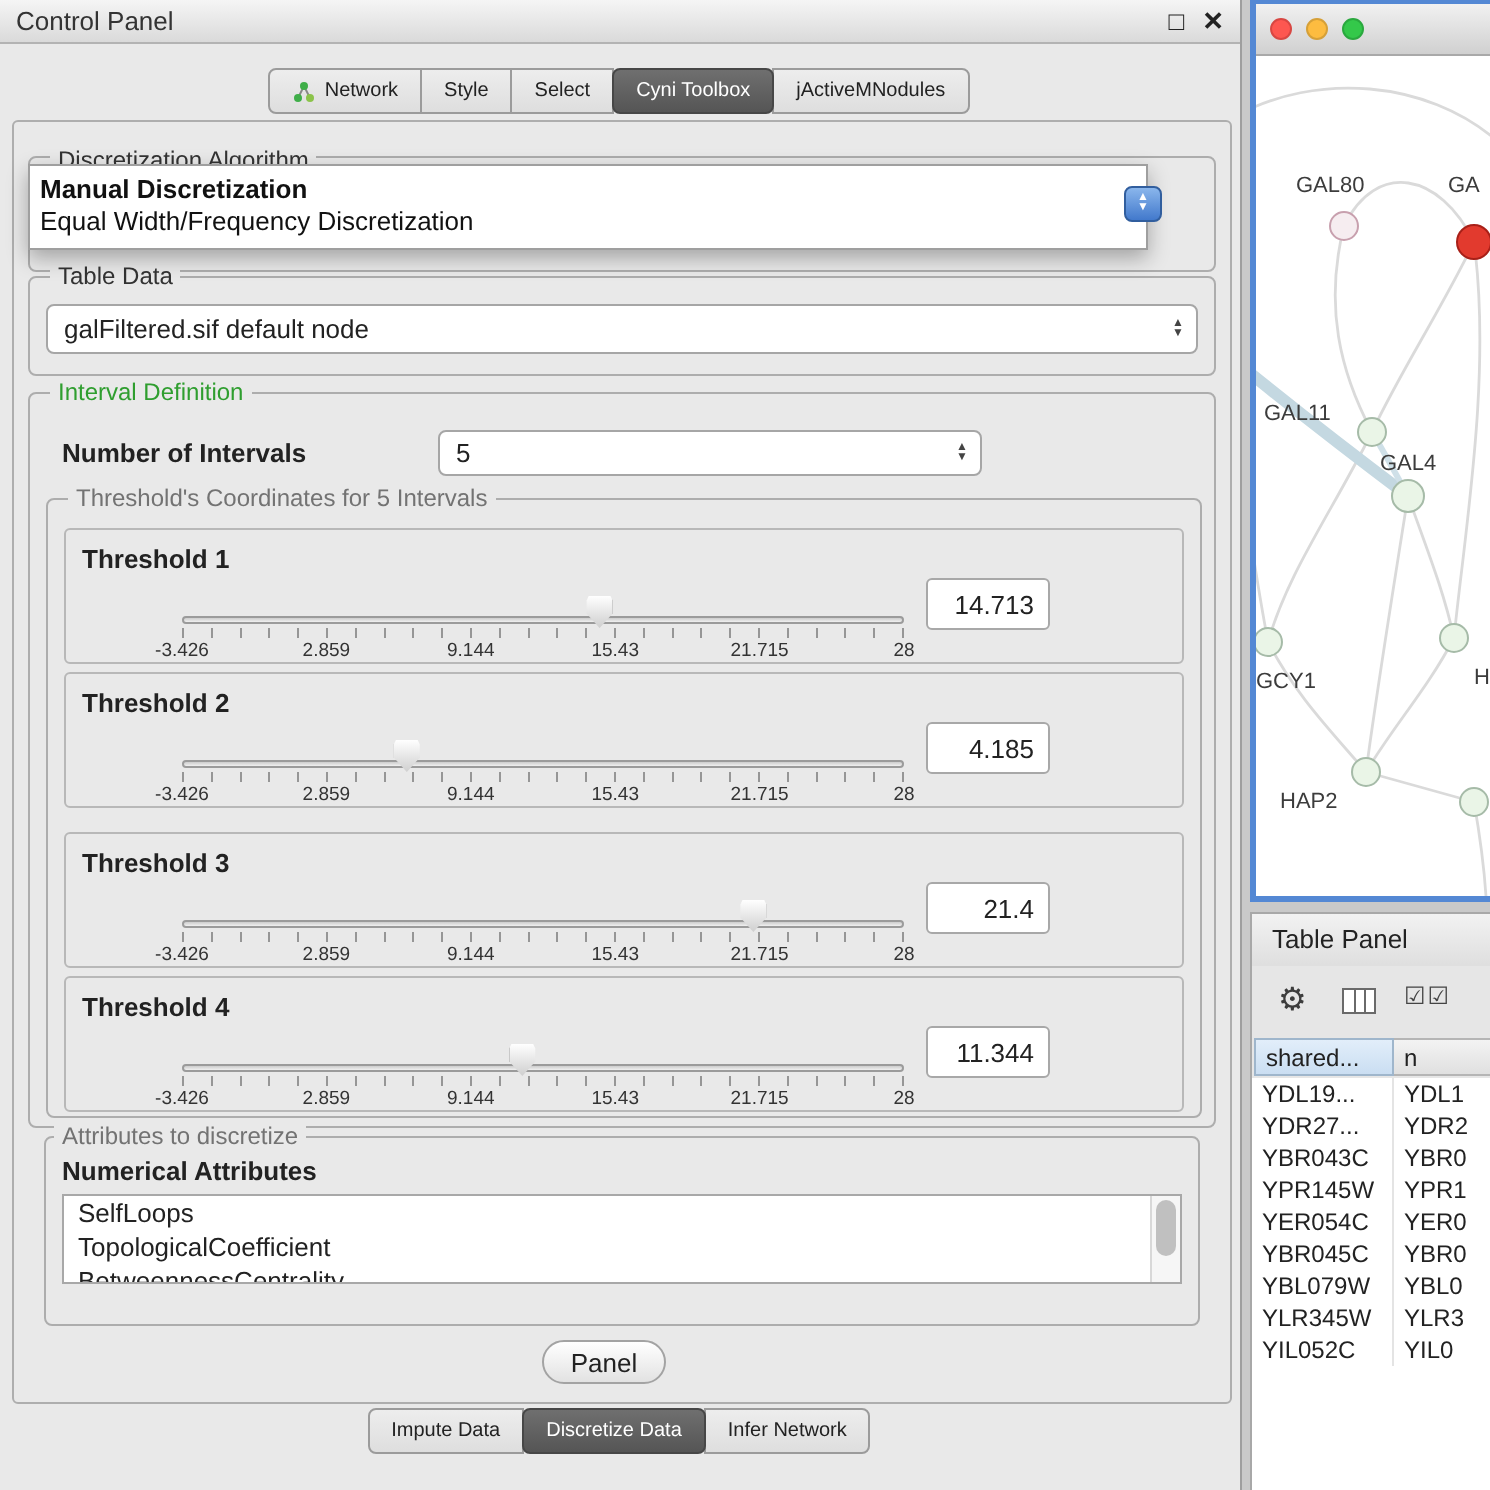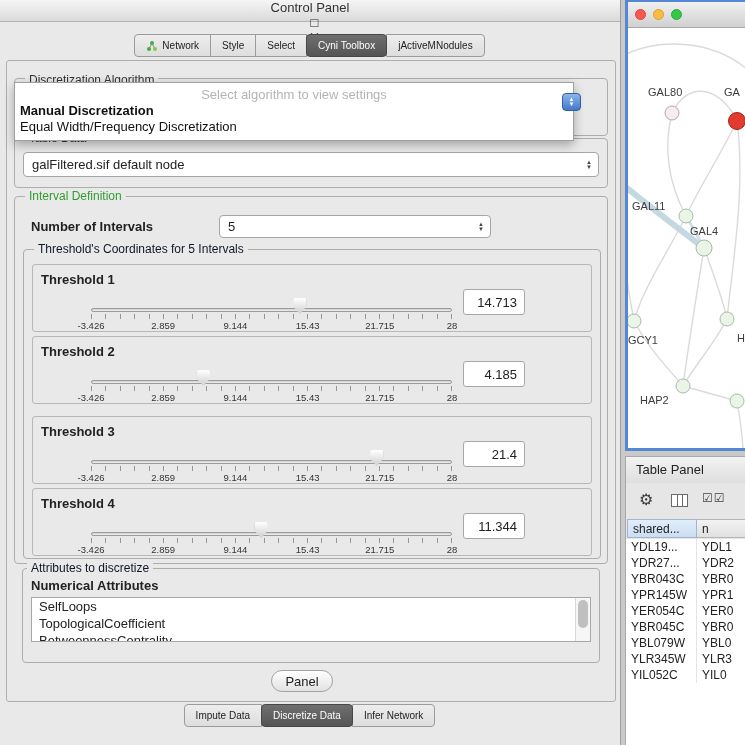--- a/index.html
+++ b/index.html
@@ -1,38 +1,38 @@
 <!DOCTYPE html>
 <html><head>
 <meta charset="utf-8">
 <style>
   html,body{margin:0;padding:0;}
   body{font-family:"Liberation Sans",sans-serif;}
   .screen{position:relative;width:745px;height:745px;background:#c9c9c9;overflow:hidden;font-size:13px;color:#222;}
 
   
   .control-panel{position:absolute;left:0;top:0;width:620px;height:745px;background:#e9e9e9;border-right:1px solid #9e9e9e;}
-  .cp-titlebar{position:absolute;left:0;top:0;right:0;height:22px;background:linear-gradient(#f5f5f5,#dadada);border-bottom:1px solid #b3b3b3;display:flex;align-items:center;padding:0 8px;box-sizing:border-box;font-size:13px;color:#333;flex-direction:column;}
+  .cp-titlebar{position:absolute;left:0;top:0;right:0;height:22px;background:linear-gradient(#f5f5f5,#dadada);border-bottom:1px solid #b3b3b3;display:flex;align-items:center;padding:0 8px;box-sizing:border-box;font-size:13px;color:#333;}
   .cp-title{flex:1;}
   .win-btn{margin-left:9px;font-size:13px;color:#222;cursor:default;}
 
   .tabrow{position:absolute;left:0;right:0;display:flex;justify-content:center;}
   .tabrow.top{top:34px;}
   .tabrow.bottom{top:704px;}
   .tab{height:21px;line-height:21px;padding:0 11px;font-size:10px;background:linear-gradient(#ededed,#dedede);border:1px solid #9b9b9b;margin-left:-1px;color:#222;white-space:nowrap;display:flex;align-items:center;gap:4px;}
   .tab:first-child{border-radius:4px 0 0 4px;}
   .tab:last-child{border-radius:0 4px 4px 0;}
   .tab.selected{background:linear-gradient(#6f6f6f,#555);color:#fff;border-color:#474747;border-radius:4px;position:relative;z-index:2;}
 
   .panel-frame{position:absolute;left:6px;top:60px;width:608px;height:640px;border:1px solid #aeaeae;border-radius:3px;background:#e9e9e9;}
 
   .groupbox{position:absolute;border:1px solid #adadad;border-radius:4px;}
   .grouplabel{position:absolute;top:-8px;left:10px;background:#e9e9e9;padding:0 4px;font-size:12px;color:#333;white-space:nowrap;}
   .grouplabel.green{color:#2f9e2f;}
-  .grouplabel.blue{color:#0f172a;}
+  .grouplabel.blue{color:#737373;}
 
   .combo{position:absolute;background:#fff;border:1px solid #a6a6a6;border-radius:4px;font-size:13px;color:#222;display:flex;align-items:center;padding:0 24px 0 8px;box-sizing:border-box;}
   .combo-arrows{position:absolute;right:6px;top:50%;transform:translateY(-50%);display:flex;flex-direction:column;align-items:center;font-size:6px;line-height:5px;color:#444;}
 
   .blue-stepper{position:absolute;left:562px;top:93px;width:19px;height:18px;border-radius:4px;background:linear-gradient(#8ab6ec,#4279cc);border:1px solid #315e9e;z-index:12;display:flex;flex-direction:column;align-items:center;justify-content:center;color:#fff;font-size:6px;line-height:5px;box-sizing:border-box;}
 
   .popup{position:absolute;left:14px;top:82px;width:558px;background:#fff;border:1px solid #9f9f9f;box-shadow:0 4px 10px rgba(0,0,0,.3);z-index:10;padding:4px 0 5px 0;}
   .popup-placeholder{text-align:center;color:#b4b4b4;font-size:13px;height:16px;line-height:16px;}
   .popup-item{font-size:13px;height:16px;line-height:16px;padding:0 5px;color:#111;}
   .popup-item.bold{font-weight:bold;}
@@ -125,21 +125,20 @@
     <div class="groupbox" style="left:14px;top:78px;width:592px;height:56px;">
       <span class="grouplabel" style="top:-6px;">Discretization Algorithm</span>
     </div>
 
     <div class="blue-stepper">
       <span>▲</span>
       <span>▼</span>
     </div>
 
     <div class="popup">
-      <div class="popup-placeholder">Select algorithm to view settings</div>
       <div class="popup-item bold">Manual Discretization</div>
       <div class="popup-item">Equal Width/Frequency Discretization</div>
     </div>
 
     <div class="groupbox" style="left:14px;top:138px;width:592px;height:48px;">
       <span class="grouplabel">Table Data</span>
       <div class="combo" style="left:8px;top:13px;width:576px;height:25px;">
         <span>galFiltered.sif default node</span>
         <span class="combo-arrows">
           <span>▲</span>

